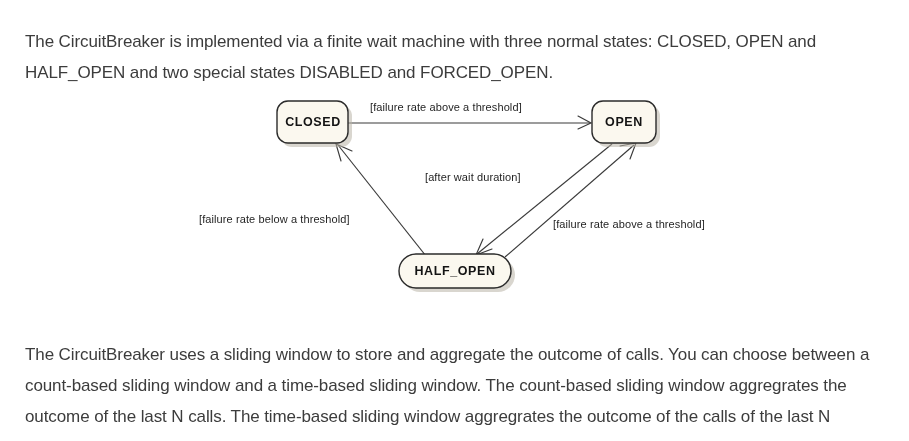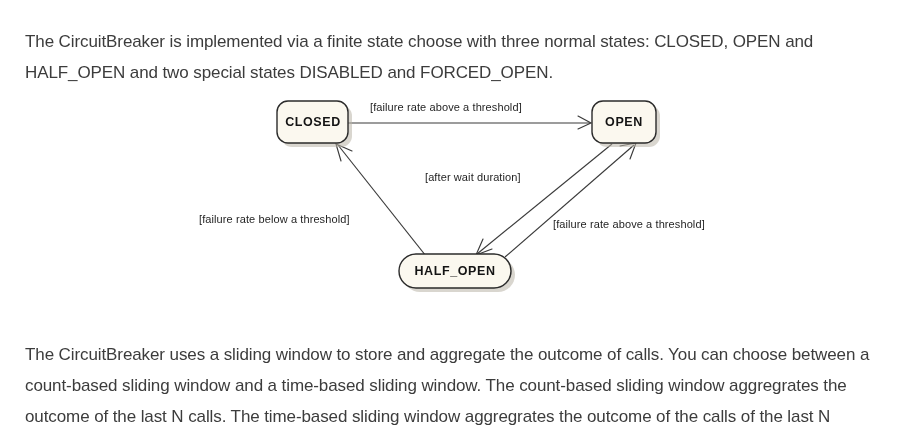--- a/index.html
+++ b/index.html
@@ -69,21 +69,21 @@
   .edge-label {
     font-family: "Liberation Sans", sans-serif;
     font-size: 11px;
     fill: #1f1f1f;
     letter-spacing: 0.1px;
   }
 </style>
 </head>
 <body>
 
-<p class="para" id="para-top">The CircuitBreaker is implemented via a finite state choose with three normal states: CLOSED, OPEN and HALF_OPEN and two special states DISABLED and FORCED_OPEN.</p>
+<p class="para" id="para-top">The CircuitBreaker is implemented via a finite wait machine with three normal states: CLOSED, OPEN and HALF_OPEN and two special states DISABLED and FORCED_OPEN.</p>
 
 <div id="diagram">
   <svg width="909" height="230" viewBox="0 0 909 230" xmlns="http://www.w3.org/2000/svg">
 
     <g>
       <line class="edge-line" x1="348" y1="43" x2="590" y2="43"></line>
       <path class="edge-head" d="M 578 36 L 591 43 L 578 49"></path>
     </g>
 
     <g>

